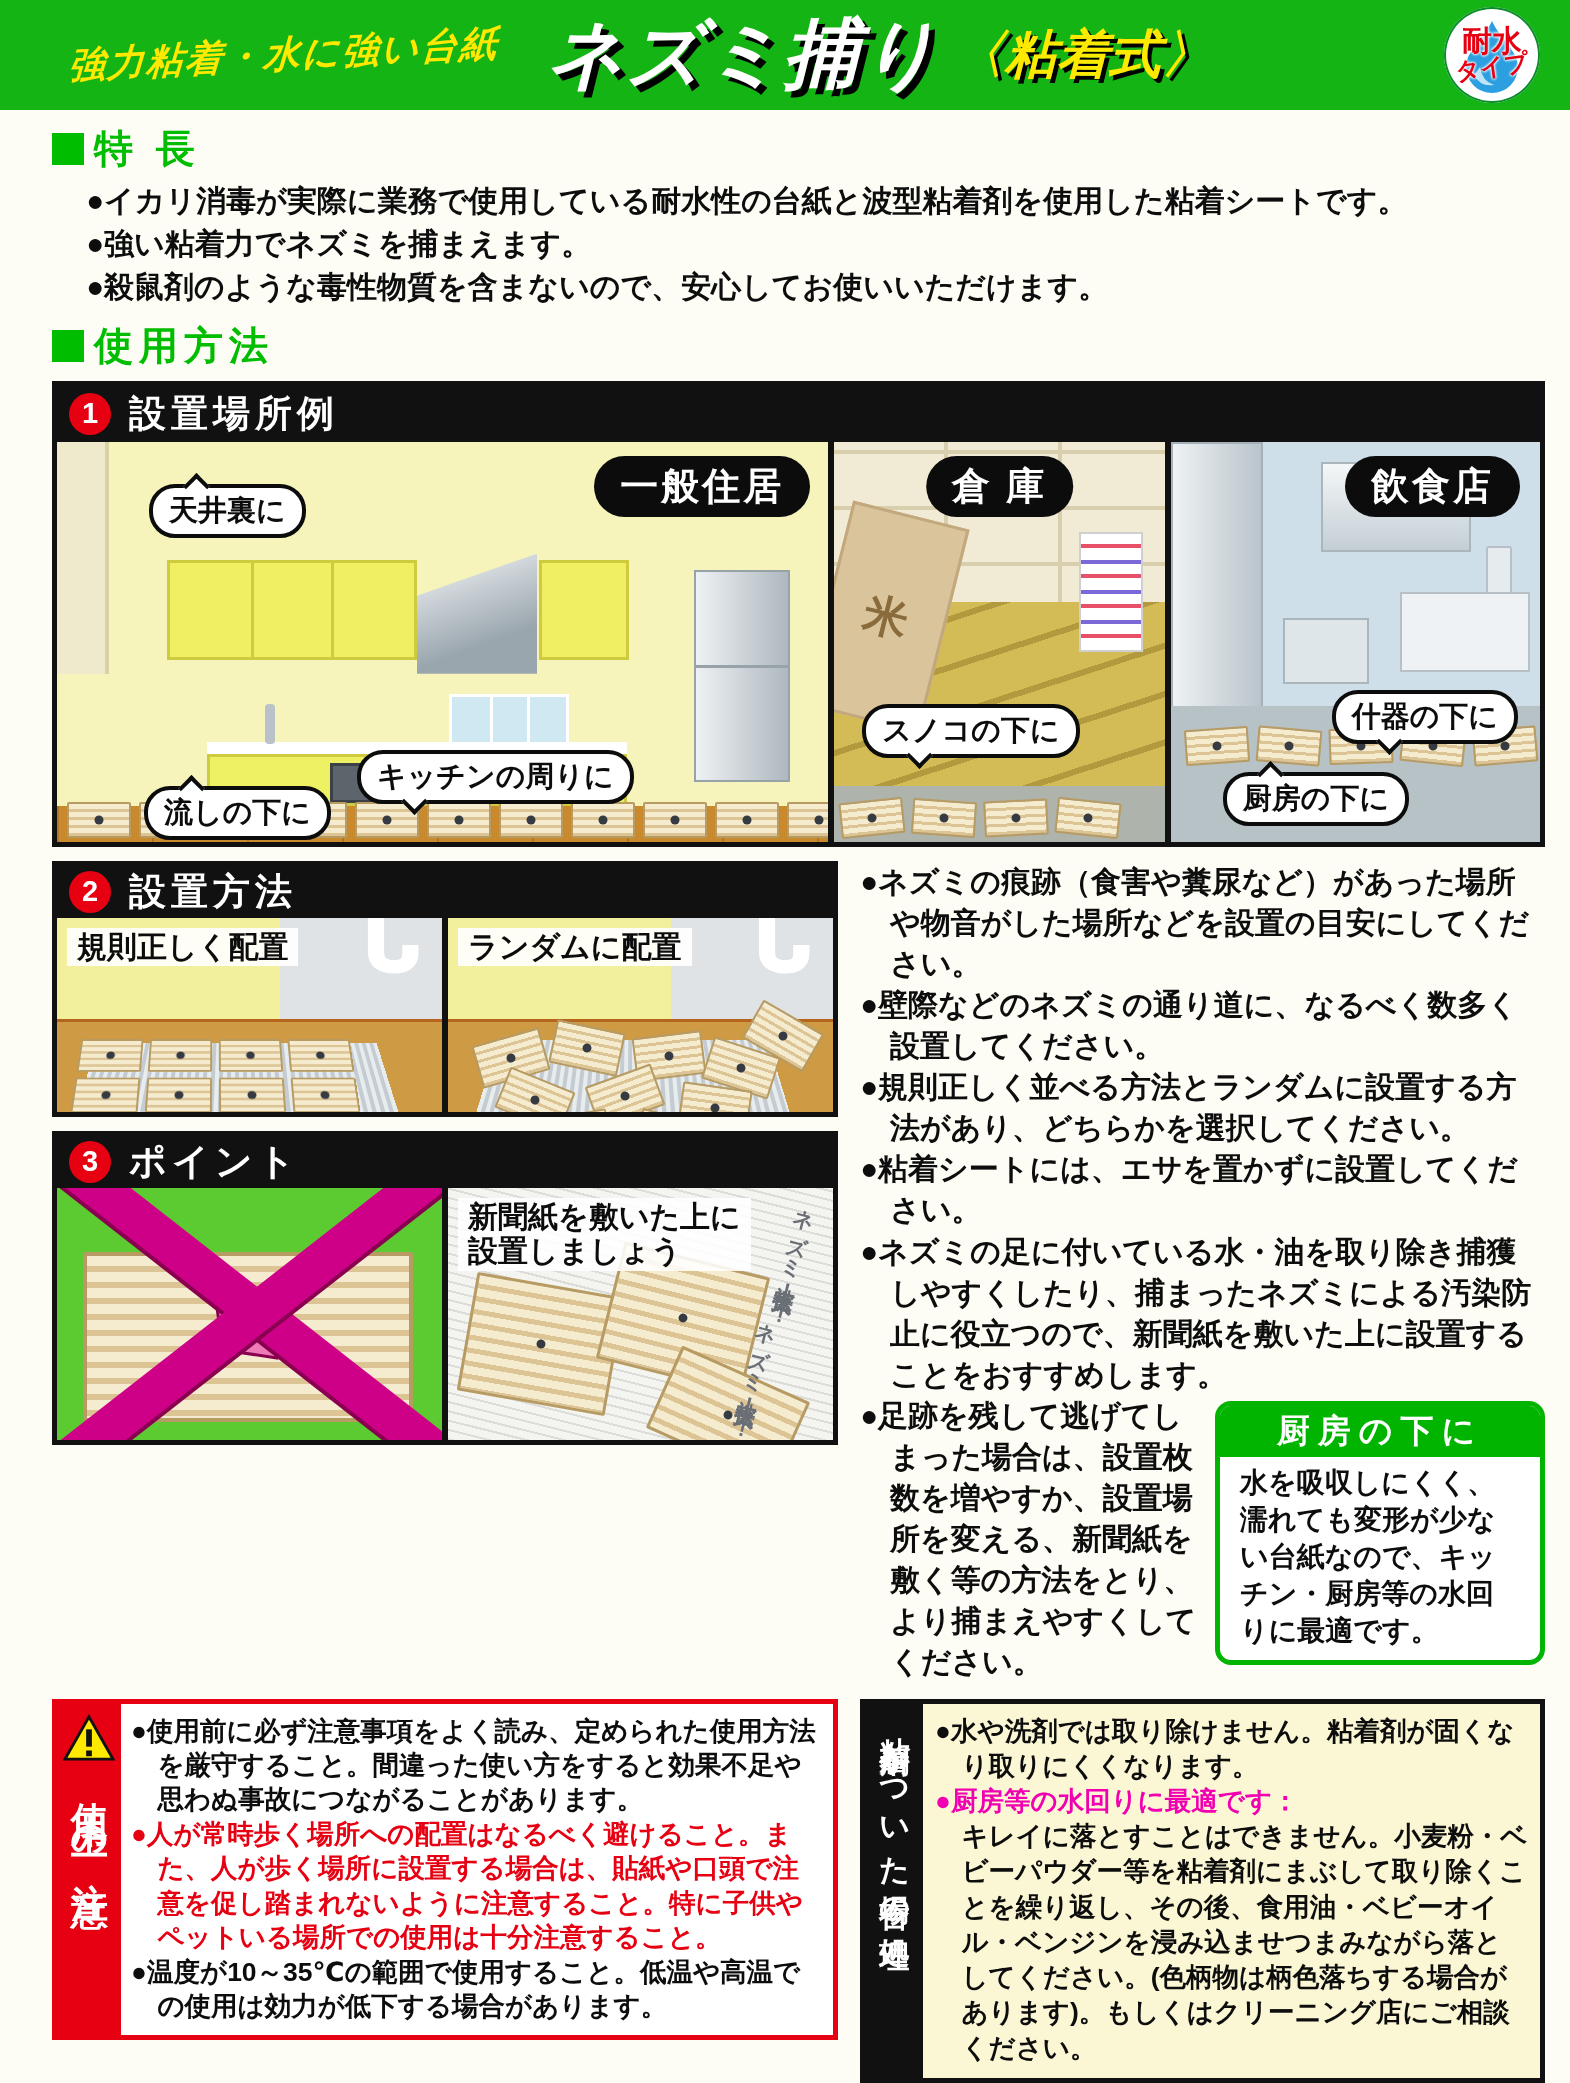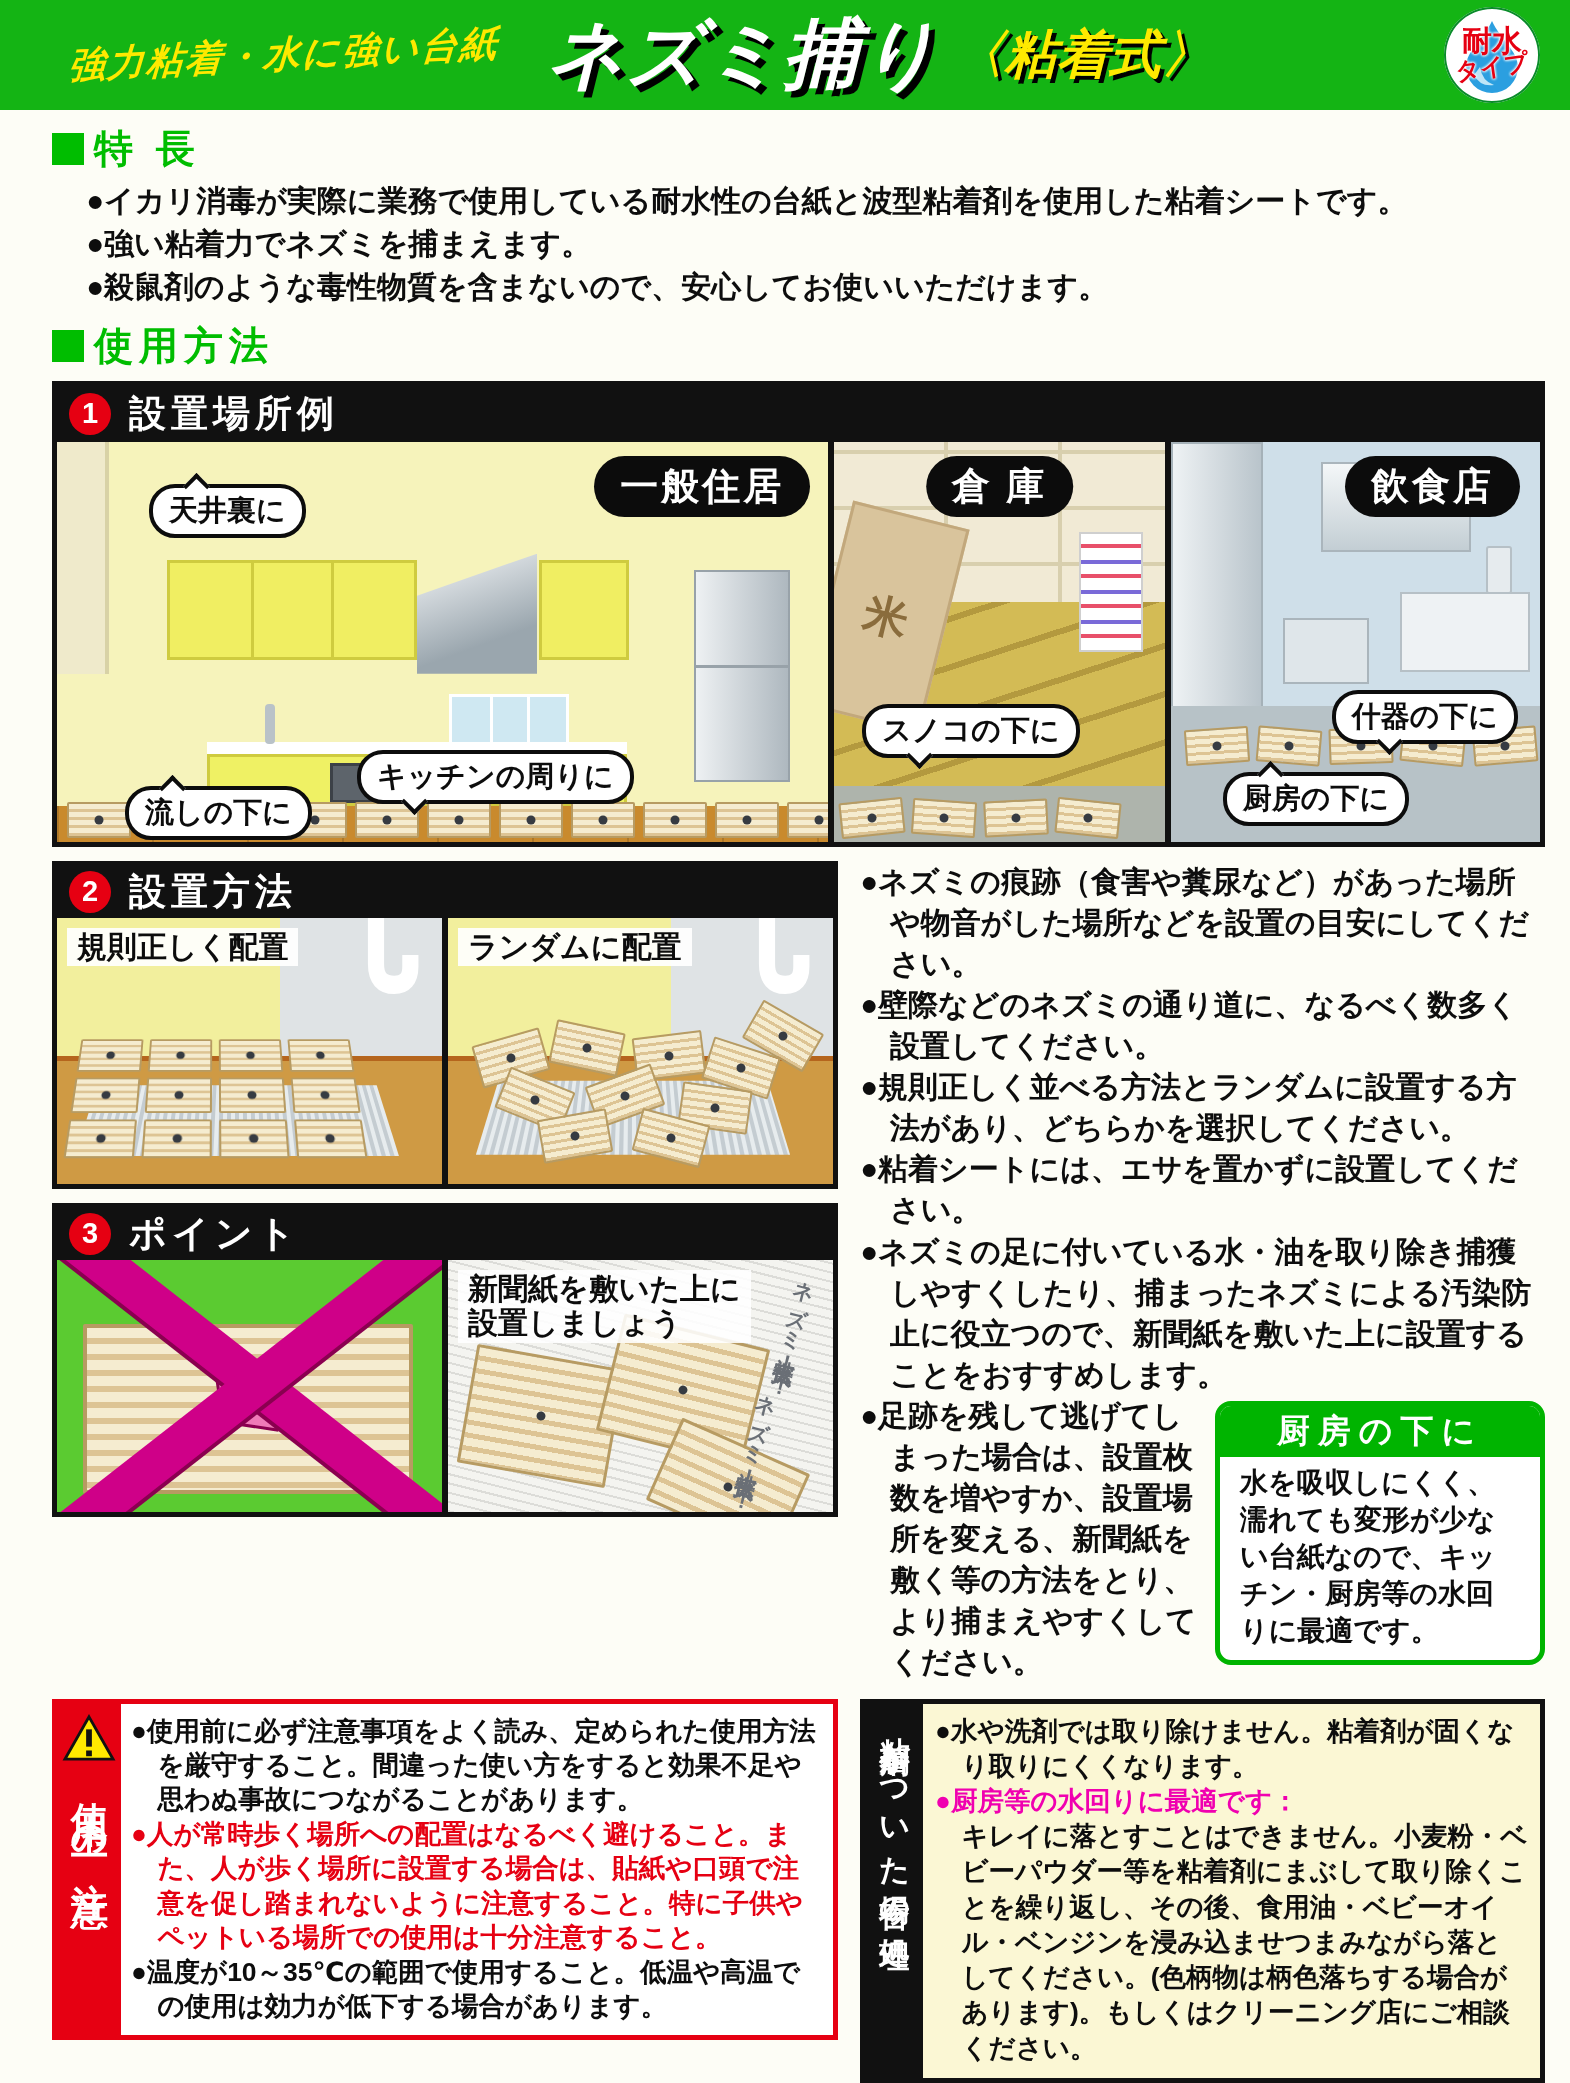--- a/index.html
+++ b/index.html
@@ -46,21 +46,21 @@
   .bubble.tail-b::before { bottom:-11px; left:44px; border-right:4px solid #0c0c0c; border-bottom:4px solid #0c0c0c; transform:rotate(45deg); }
 
   .trap { background:repeating-linear-gradient(180deg,#f5ecd0 0 5px,#ddc494 5px 8px); border:2px solid #b79b62; border-radius:2px; position:relative; }
   .trap::after { content:""; position:absolute; left:50%; top:50%; width:9px; height:9px; border-radius:50%; background:#363b42; transform:translate(-50%,-50%); }
   .trap-row { position:absolute; display:flex; gap:8px; }
   .trap-row .trap { width:64px; height:36px; }
 
   
   .mainrow { display:flex; margin:14px 25px 0 52px; gap:22px; align-items:flex-start; }
   .leftcol { flex:0 0 786px; }
-  .box23 .strip2 { display:flex; gap:6px; height:266px; }
+  .box23 .strip2 { display:flex; gap:6px; height:194px; }
   .panel2 { position:relative; flex:1 1 0; overflow:hidden; }
   .chip { position:absolute; top:10px; left:10px; background:rgba(255,255,255,.92); padding:2px 10px; font-size:30px; font-weight:900; color:#0c0c0c; z-index:6; line-height:1.15; }
 
   .gridtraps { position:absolute; left:16px; top:110px; display:grid; grid-template-columns:repeat(4,66px); grid-auto-rows:40px; gap:7px; transform:perspective(500px) rotateX(28deg); }
   .gridtraps .trap { width:66px; height:40px; }
   .rndtraps .trap { position:absolute; width:70px; height:44px; }
 
   .tips { flex:1; }
   .tip { font-size:30px; font-weight:700; color:#0d0d0d; line-height:1.37; padding-left:1em; text-indent:-1em; }
   .tiprow { display:flex; gap:14px; align-items:flex-start; }
@@ -162,21 +162,21 @@
           <div class="trap"></div>
           <div class="trap"></div>
           <div class="trap"></div>
           <div class="trap"></div>
           <div class="trap"></div>
           <div class="trap"></div>
         </div>
         <div class="badge-pill" style="right:18px;top:14px;">一般住居</div>
         <div class="bubble tail-t" style="left:92px;top:42px;">天井裏に</div>
         <div class="bubble tail-b" style="left:300px;top:308px;">キッチンの周りに</div>
-        <div class="bubble tail-t" style="left:68px;top:344px;">流しの下に</div>
+        <div class="bubble tail-t" style="left:87px;top:344px;">流しの下に</div>
       </div>
 
       <div class="panel p-wh">
         <div class="shape" style="left:0;top:0;width:100%;height:44%;background:#f1ead5;background-image:repeating-linear-gradient(0deg,transparent 0 52px,#d8cfae 52px 56px),repeating-linear-gradient(90deg,transparent 0 110px,#d8cfae 110px 114px);"></div>
         <div class="shape" style="left:0;top:40%;width:100%;height:48%;background:#d3bb55;background-image:repeating-linear-gradient(-18deg,rgba(120,90,20,.35) 0 6px,transparent 6px 46px);"></div>
         <div class="shape" style="left:-8px;top:70px;width:120px;height:210px;background:#d9c49c;border:3px solid #c2a87c;transform:rotate(14deg);display:flex;align-items:center;justify-content:center;">
           <span style="font-size:44px;font-weight:900;color:#8a6c3c;">米</span>
         </div>
         <div class="shape" style="right:22px;top:90px;width:64px;height:120px;background:repeating-linear-gradient(0deg,#fff 0 12px,#e8506a 12px 16px,#fff 16px 26px,#7a6ad8 26px 30px);border:2px solid #cfcfcf;"></div>
         <div class="shape" style="left:0;bottom:0;width:100%;height:14%;background:#aeb4ac;"></div>

